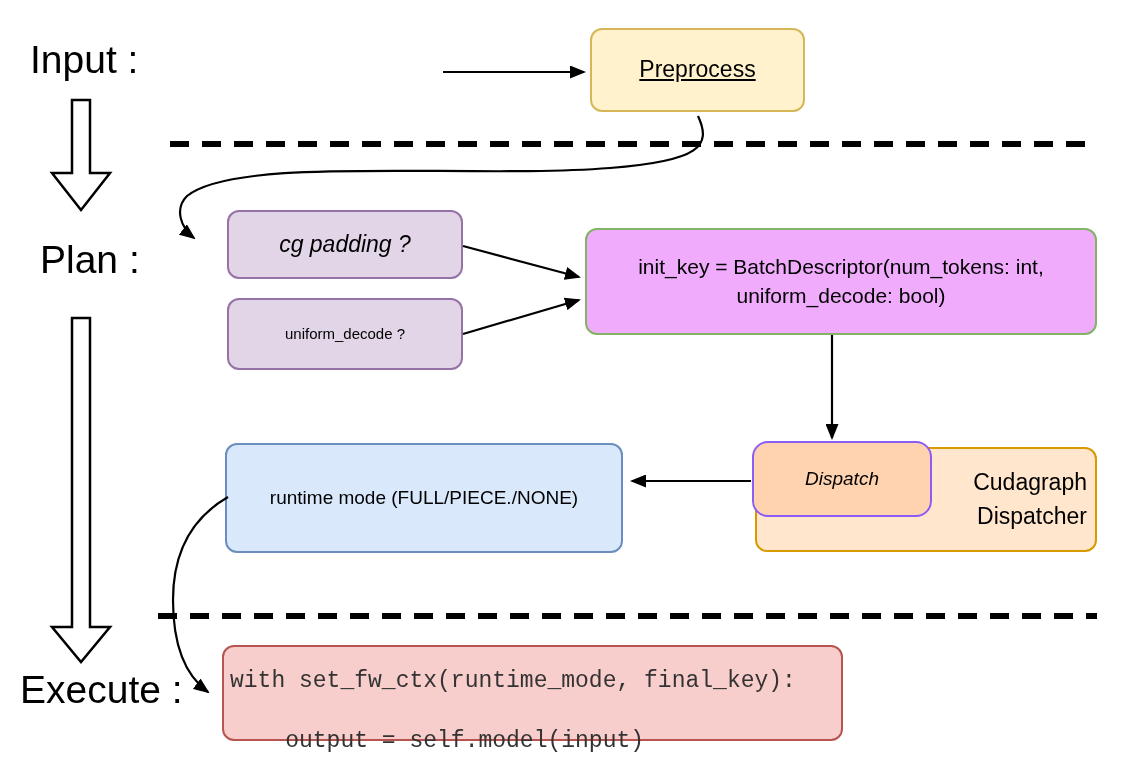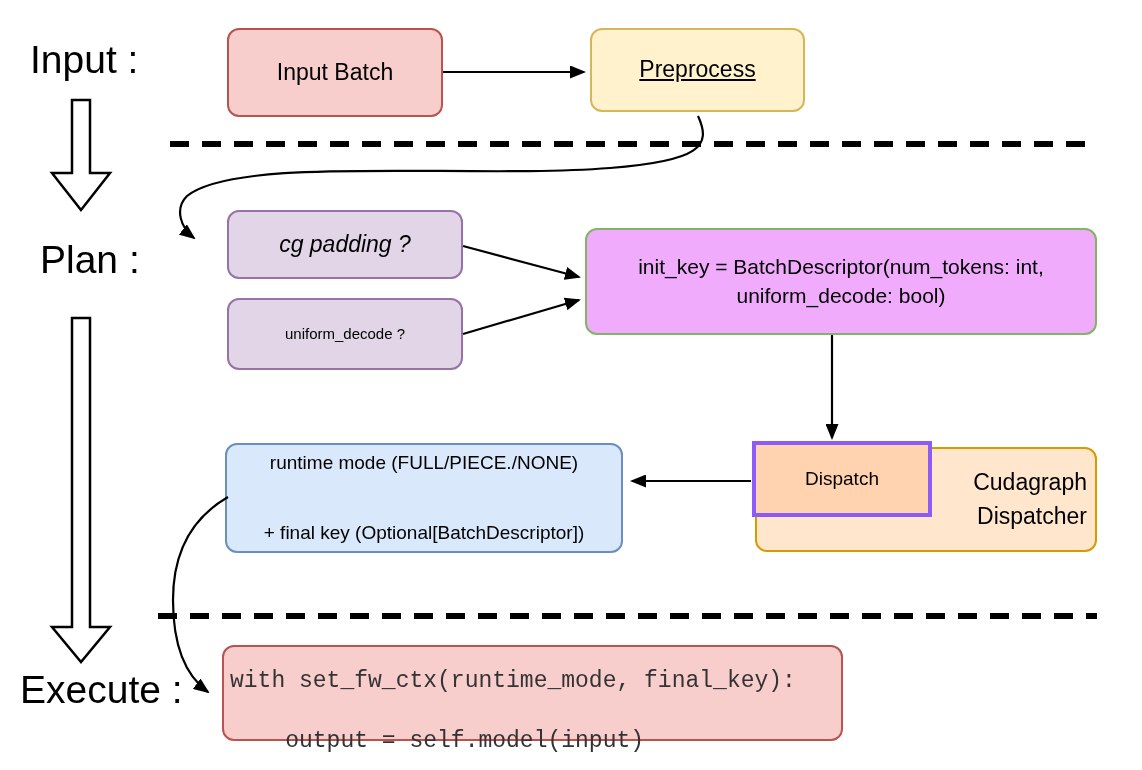--- a/index.html
+++ b/index.html
@@ -24,21 +24,21 @@
     box-sizing:border-box;
     line-height:1.35;
   }
   .node .ln{display:block;}
   .red    {background:#f8cecc;border:2px solid #b85450;}
   .yellow {background:#fff2cc;border:2px solid #d6b656;}
   .purple {background:#e1d5e7;border:2px solid #9673a6;}
   .green  {background:#f0abfc;border:2px solid #82b366;}
   .blue   {background:#dae8fc;border:2px solid #6c8ebf;}
   .orange-outer{background:#ffe6cc;border:2px solid #d79b00;}
-  .orange-inner{background:#ffd3b0;border:4px solid #8b5cf6;border-radius:0;}
+  .orange-inner{background:#ffd3b0;border:2px solid #8b5cf6;border-radius:16px;font-style:italic;}
 
   #node-input-batch   {left:227px;top:28px; width:216px;height:89px; font-size:23px;}
   #node-preprocess    {left:590px;top:28px; width:215px;height:84px; font-size:23px;text-decoration:underline;}
   #node-cg-padding    {left:227px;top:210px;width:236px;height:69px; font-size:23px;font-style:italic;}
   #node-uniform-decode{left:227px;top:298px;width:236px;height:72px; font-size:15px;}
   #node-init-key      {left:585px;top:228px;width:512px;height:107px;font-size:21px;flex-direction:column;}
   #node-runtime-mode  {left:225px;top:443px;width:398px;height:110px;font-size:19px;flex-direction:column;gap:44px;}
   #node-cudagraph     {left:755px;top:447px;width:342px;height:105px;}
   #cudagraph-label{
     position:absolute;right:8px;top:0;height:100%;width:170px;
@@ -59,23 +59,20 @@
 </style>
 </head>
 <body>
 
 <div id="canvas">
 
   <div class="stage-label" id="stage-input">Input :</div>
   <div class="stage-label" id="stage-plan">Plan :</div>
   <div class="stage-label" id="stage-execute">Execute :</div>
 
-  <div class="node red" id="node-input-batch">
-    <span class="ln">Input Batch</span>
-  </div>
 
   <div class="node yellow" id="node-preprocess">
     <span class="ln">Preprocess</span>
   </div>
 
   <div class="node purple" id="node-cg-padding">
     <span class="ln">cg padding ?</span>
   </div>
 
   <div class="node purple" id="node-uniform-decode">
@@ -90,21 +87,20 @@
   <div class="node orange-outer" id="node-cudagraph">
     <div id="cudagraph-label">Cudagraph Dispatcher</div>
   </div>
 
   <div class="node orange-inner" id="node-dispatch">
     <span class="ln">Dispatch</span>
   </div>
 
   <div class="node blue" id="node-runtime-mode">
     <span class="ln">runtime mode (FULL/PIECE./NONE)</span>
-    <span class="ln">+ final key (Optional[BatchDescriptor])</span>
   </div>
 
   <div class="node red" id="node-execute-code"><span class="ln">with set_fw_ctx(runtime_mode, final_key):</span>
 <span class="ln">    output = self.model(input)</span></div>
 
   <svg id="arrow-layer" viewBox="0 0 1142 770" xmlns="http://www.w3.org/2000/svg">
     <defs>
       <marker id="ah" markerUnits="userSpaceOnUse" markerWidth="16" markerHeight="13" refX="14" refY="6.5" orient="auto">
         <path d="M0,0 L16,6.5 L0,13 Z" fill="#000"></path>
       </marker>

